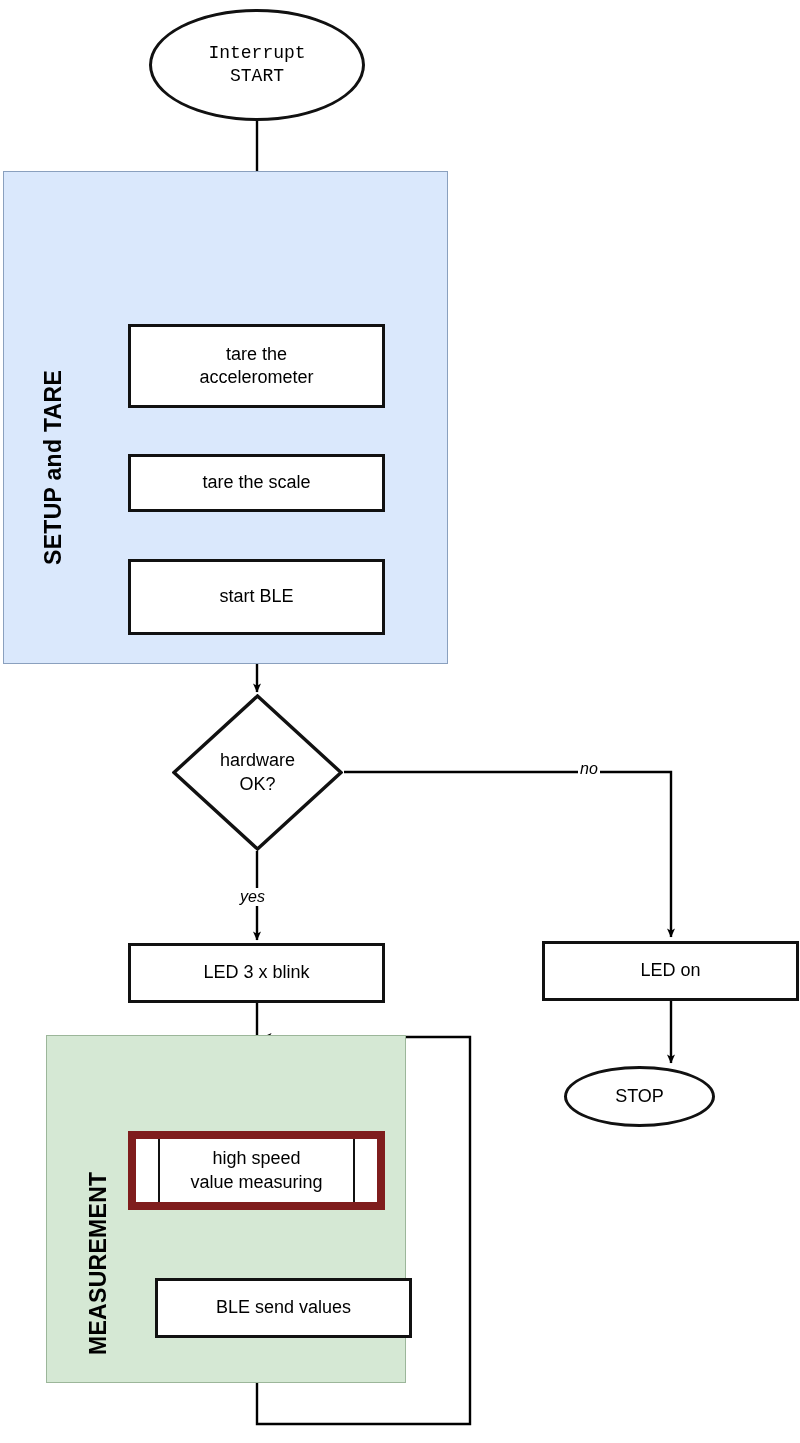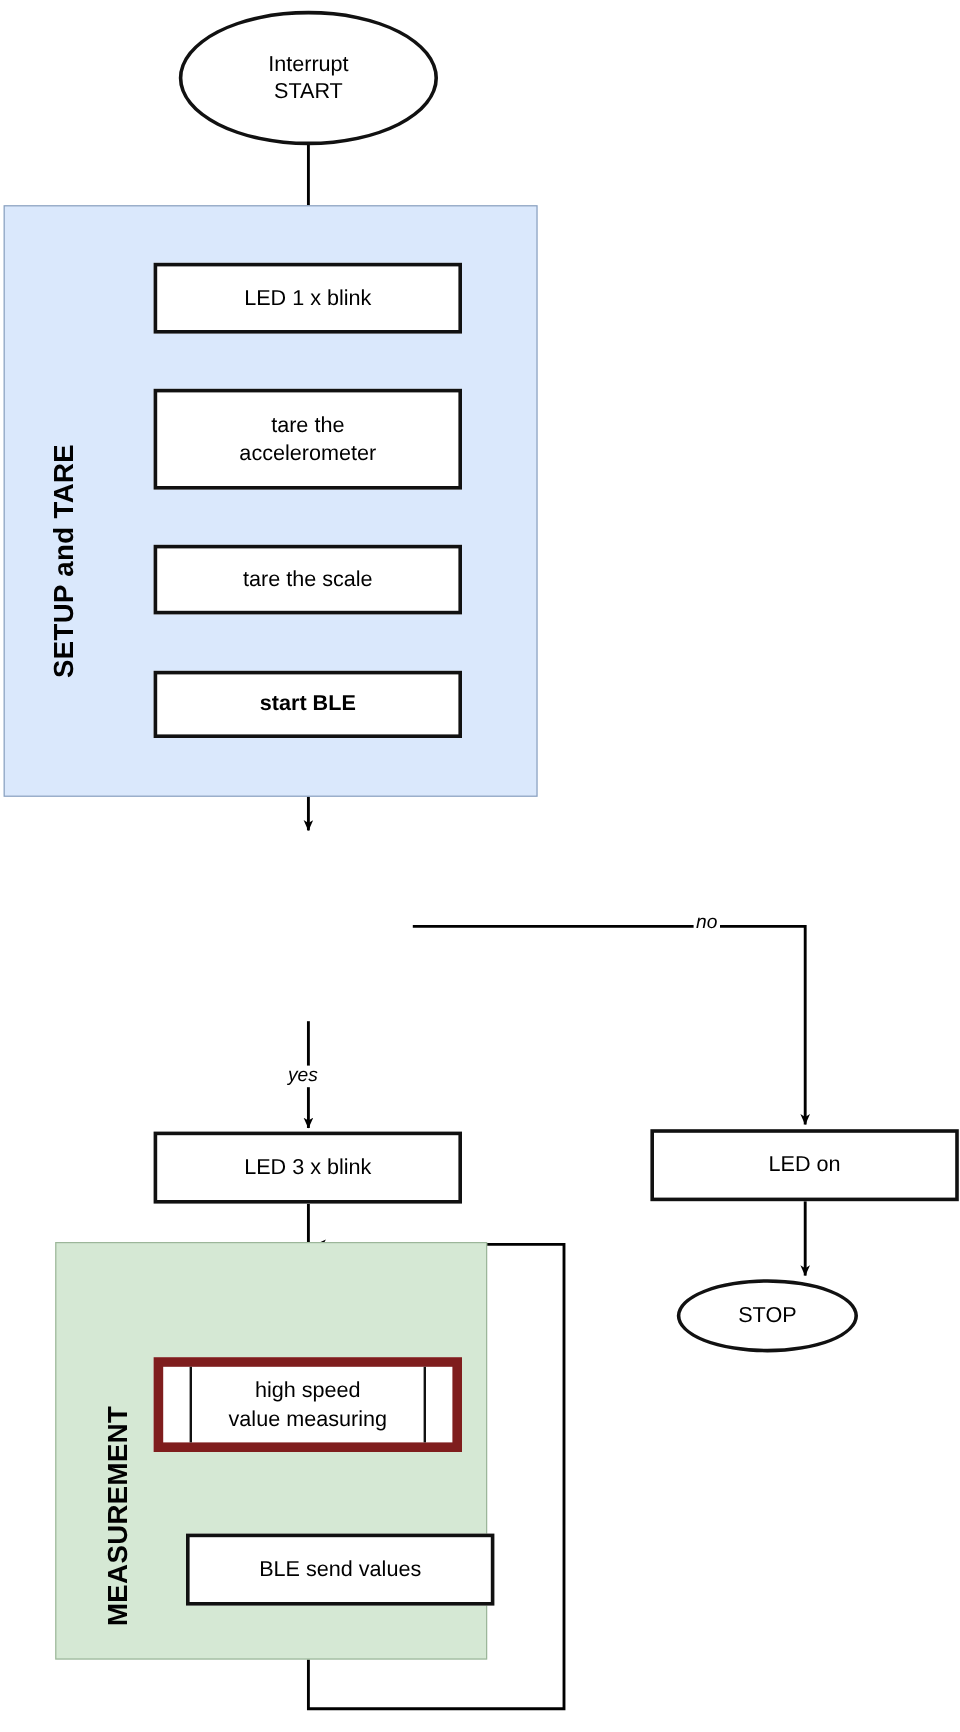--- a/index.html
+++ b/index.html
@@ -173,46 +173,54 @@
       <line x1="671" y1="1001" x2="671" y2="1063" marker-end="url(#arrowhead)"></line>
     </g>
   </svg>
 
   <div class="group-box" id="setup-group"></div>
   <div class="group-label" id="setup-label">SETUP and TARE</div>
 
   <div class="group-box" id="measurement-group"></div>
   <div class="group-label" id="measurement-label">MEASUREMENT</div>
 
-  <div class="node terminator" style="left:149px; top:9px; width:216px; height:112px;">
+  <div class="node terminator" style="left:149px; top:9px; width:216px; height:112px;font-family:Liberation Mono, monospace;">
     <div>
       <div>Interrupt</div>
       <div>START</div>
     </div>
   </div>
 
-  <div class="node proc" style="left:128px; top:219px; width:257px; height:59px;">
-    <span>LED 1 x blink</span>
-  </div>
 
   <div class="node proc" style="left:128px; top:454px; width:257px; height:58px;">
     <span>tare the scale</span>
   </div>
 
   <div class="node proc" style="left:128px; top:324px; width:257px; height:84px;">
     <div>
       <div>tare the</div>
       <div>accelerometer</div>
     </div>
   </div>
 
-  <div class="node proc" style="left:128px; top:559px; width:257px; height:56px;font-weight:bold;">
+  <div class="node proc" style="left:128px; top:559px; width:257px; height:76px;">
     <span>start BLE</span>
   </div>
 
+  <div class="diamond-wrap" style="left:172px; top:694px; width:171px; height:157px;">
+    <svg width="171" height="157" viewBox="0 0 171 157">
+      <polygon points="85.5,2 169,78.5 85.5,155 2,78.5" fill="#ffffff" stroke="#111111" stroke-width="3.4"></polygon>
+    </svg>
+    <div class="diamond-label">
+      <div>
+        <div>hardware</div>
+        <div>OK?</div>
+      </div>
+    </div>
+  </div>
 
   <div class="edge-label" style="left:238px; top:888px;">yes</div>
   <div class="edge-label" style="left:578px; top:760px;">no</div>
 
   <div class="node proc" style="left:128px; top:943px; width:257px; height:60px;">
     <span>LED 3 x blink</span>
   </div>
 
   <div class="node predef" style="left:128px; top:1131px; width:257px; height:79px;">
     <span class="bar-l"></span>

